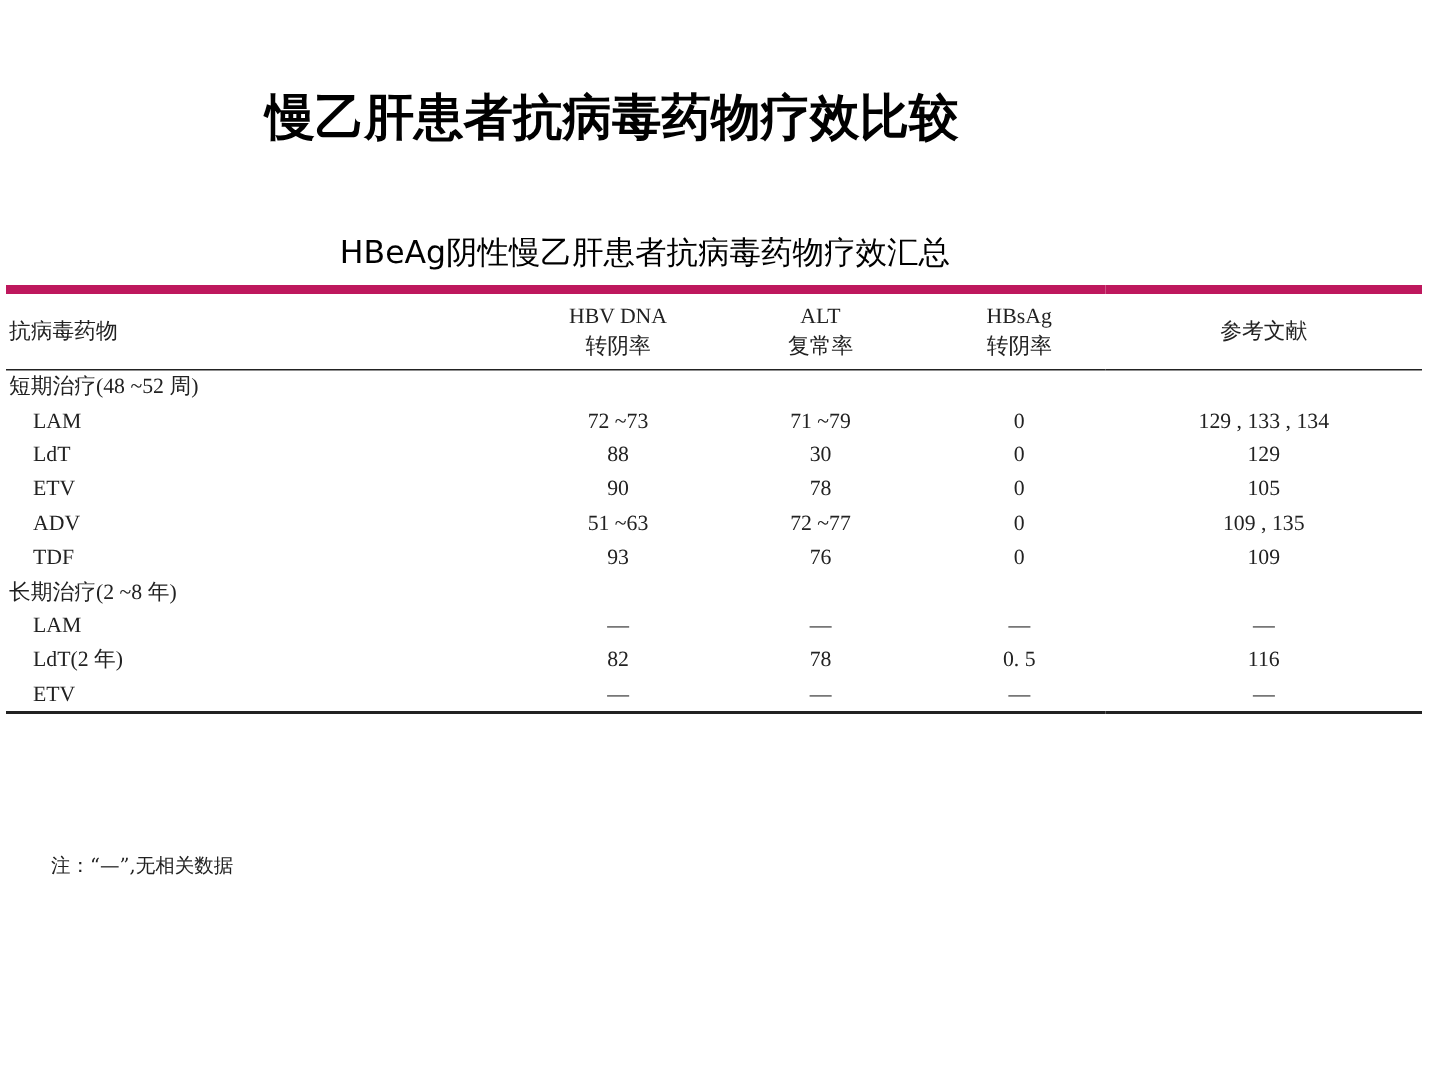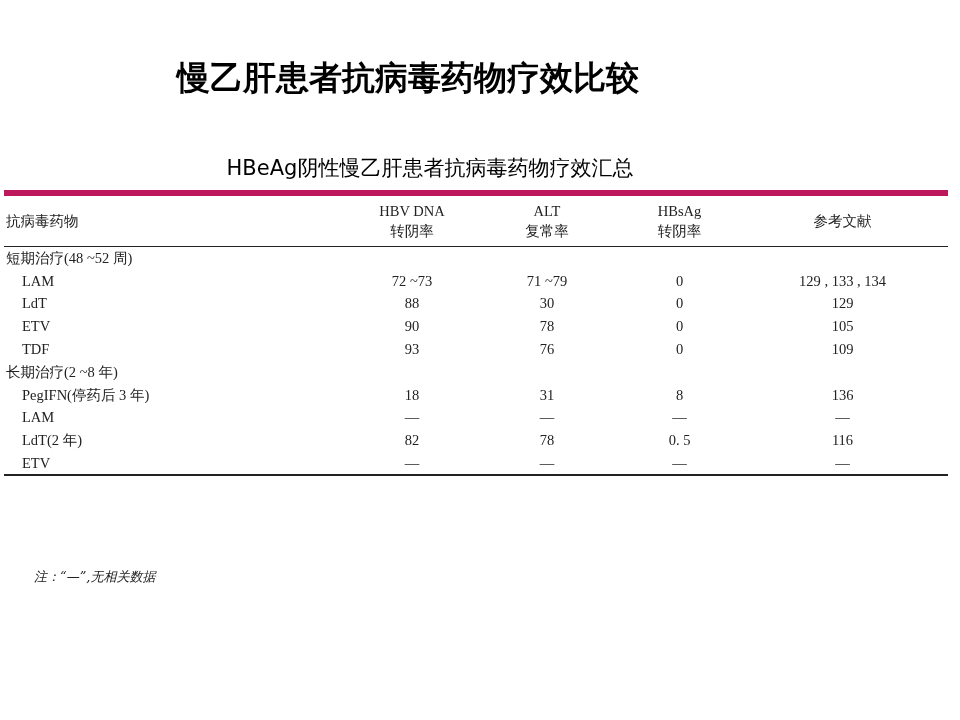--- a/index.html
+++ b/index.html
@@ -14,21 +14,21 @@
   tbody td { padding: 0; line-height: 22px; }
   tbody tr:last-child { border-bottom: 2px solid #222; }
   .c0 { text-align: left; width: 330px; }
   .c1 { text-align: center; width: 120px; }
   .c2 { text-align: center; width: 150px; }
   .c3 { text-align: center; width: 115px; }
   .c4 { text-align: center; margin-top: 12px; }
   .group td { padding-left: 2px; }
   .drug { padding-left: 18px !important; }
   th.c0 { padding-left: 2px; }
-  .note { position: absolute; left: 34px; top: 568px; font-family: "DejaVu Serif", serif; font-size: 13px; color: #222; font-style: italic; }
+  .note { position: absolute; left: 34px; top: 568px; font-family: "DejaVu Serif", serif; font-size: 13px; color: #222; }
 </style>
 </head>
 <body>
 
 <div class="title">慢乙肝患者抗病毒药物疗效比较</div>
 <div class="subtitle">HBeAg阴性慢乙肝患者抗病毒药物疗效汇总</div>
 
 <div class="table-wrap">
   <table>
     <thead>
@@ -69,38 +69,38 @@
         <td class="c4">129</td>
       </tr>
       <tr>
         <td class="c0 drug">ETV</td>
         <td class="c1">90</td>
         <td class="c2">78</td>
         <td class="c3">0</td>
         <td class="c4">105</td>
       </tr>
       <tr>
+        <td class="c0 drug">ADV</td>
+        <td class="c1">51 ~63</td>
+        <td class="c2">72 ~77</td>
+        <td class="c3">0</td>
+        <td class="c4">109 , 135</td>
+      </tr>
+      <tr>
         <td class="c0 drug">TDF</td>
         <td class="c1">93</td>
         <td class="c2">76</td>
         <td class="c3">0</td>
         <td class="c4">109</td>
       </tr>
 
       <tr class="group">
           <td colspan="5">长期治疗(2 ~8 年)</td>
         </tr>
 
-      <tr>
-        <td class="c0 drug">PegIFN(停药后 3 年)</td>
-        <td class="c1">18</td>
-        <td class="c2">31</td>
-        <td class="c3">8</td>
-        <td class="c4">136</td>
-      </tr>
       <tr>
         <td class="c0 drug">LAM</td>
         <td class="c1">—</td>
         <td class="c2">—</td>
         <td class="c3">—</td>
         <td class="c4">—</td>
       </tr>
       <tr>
         <td class="c0 drug">LdT(2 年)</td>
         <td class="c1">82</td>

